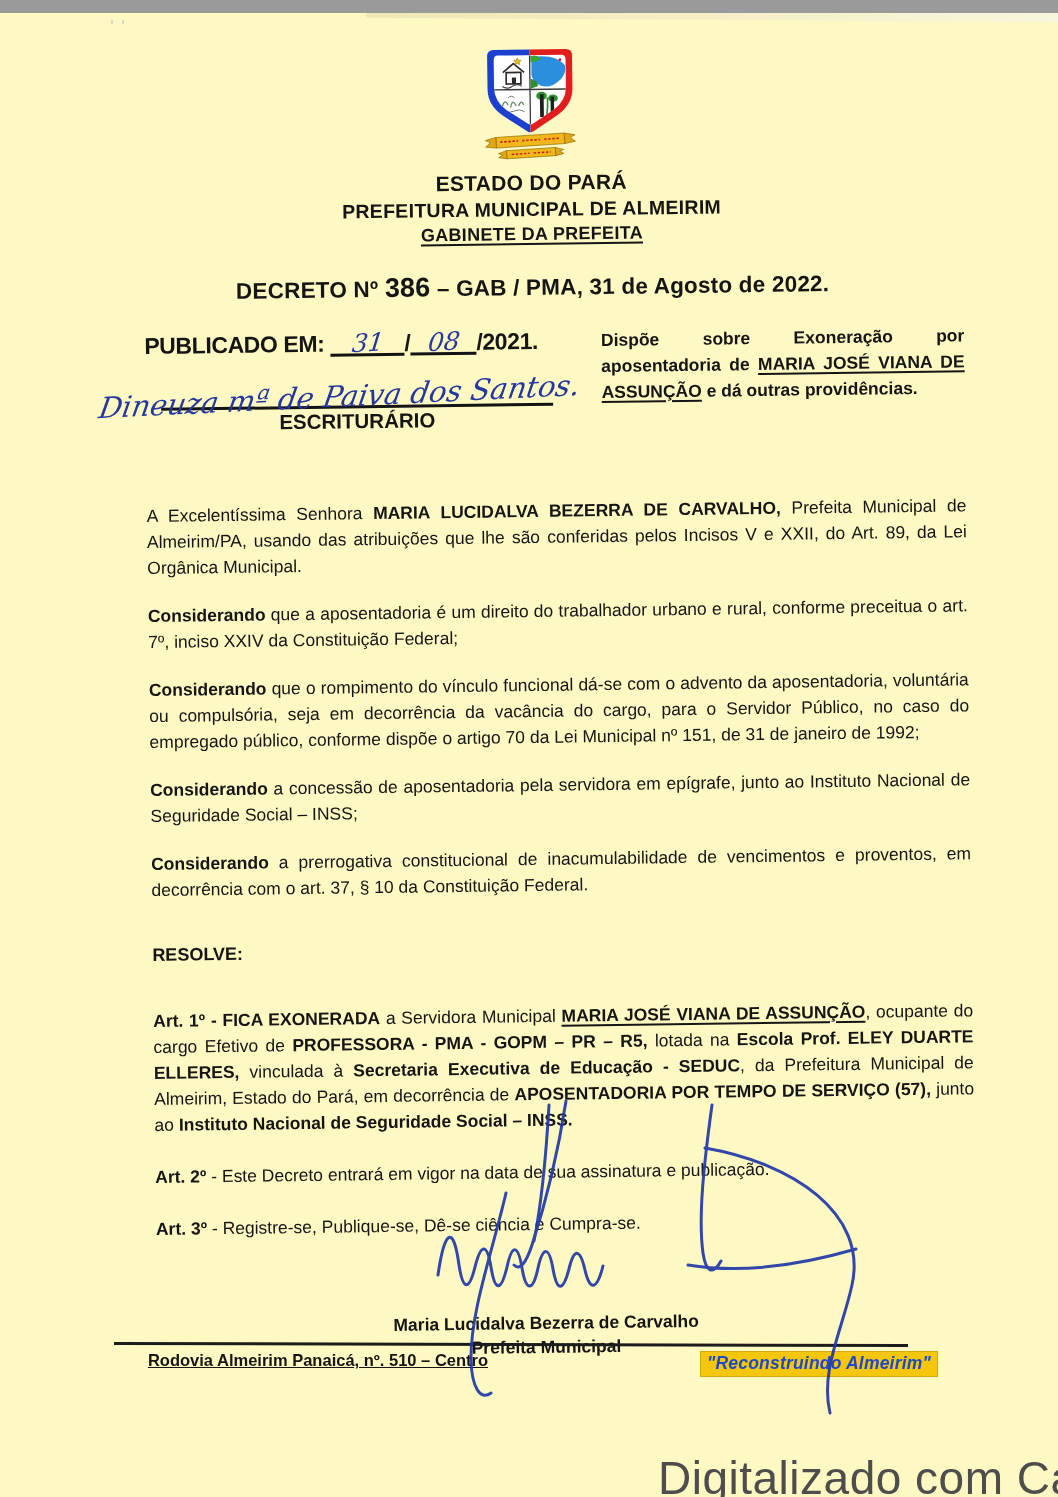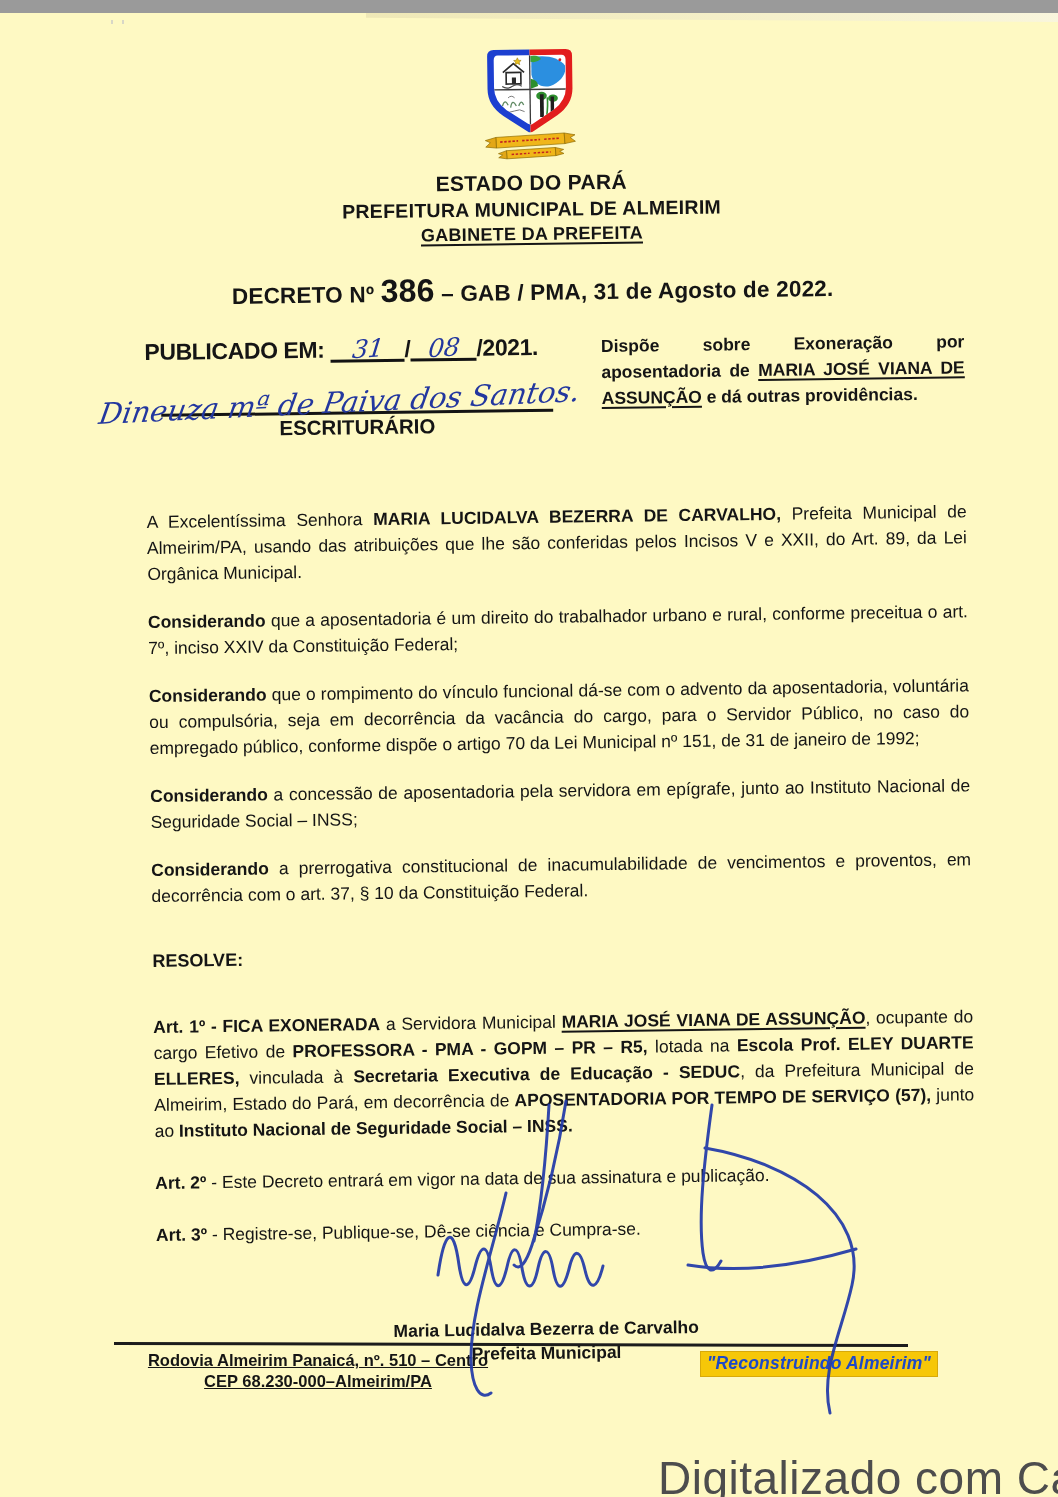--- a/index.html
+++ b/index.html
@@ -20,21 +20,21 @@
   .tilt{position:absolute; left:0; top:0; width:100%; transform:rotate(-.75deg); transform-origin:50% 0;}
   
   .crest-wrap{text-align:center; padding-top:34px;}
   .crest-wrap svg{display:block; margin:0 auto;}
   .hline{ text-align:center; font-weight:bold; letter-spacing:.3px;}
   .hline.state{font-size:21px; margin-top:8px;}
   .hline.muni{font-size:19.5px; margin-top:3px;}
   .hline.office{font-size:18px; margin-top:3px; text-decoration:underline; text-decoration-thickness:2px; text-underline-offset:3px;}
   
   .decree-title{margin-top:26px; text-align:center; font-weight:bold; font-size:22.5px; letter-spacing:.2px;}
-  .decree-title .lg{font-size:32px;}
+  .decree-title .lg{font-size:27px;}
   
   .pub-row{display:flex; justify-content:space-between; margin:26px 98px 0 140px; min-height:152px;}
   .pub-col{width:470px;}
   .pub-line{font-weight:bold; font-size:23px; letter-spacing:-.4px; white-space:nowrap;}
   .useg{display:inline-block; border-bottom:3px solid #131313; text-align:center; line-height:20px;}
   .useg.day{width:74px;} .useg.month{width:66px;}
   .hw{font-family:"DejaVu Serif", serif; font-style:italic; color:#23379f; font-weight:normal;}
   .hw-digit{display:inline-block; font-size:25px; transform:skewX(-10deg) rotate(-3deg);}
   .summary{width:374px; font-weight:bold; font-size:17.5px; line-height:26px; text-align:justify;}
   .u{text-decoration:underline; text-decoration-thickness:2px; text-underline-offset:3px;}
@@ -185,21 +185,20 @@
       <div>Maria Lucidalva Bezerra de Carvalho</div>
       <div>Prefeita Municipal</div>
     </div>
 
   </div>
 
   <div class="footer">
     <div class="footer-rule"></div>
     <div class="addr">
       <div>Rodovia Almeirim Panaicá, nº. 510 – Centro</div>
-      <div>CEP 68.230-000–Almeirim/PA</div>
     </div>
     <div class="slogan">"Reconstruindo Almeirim"</div>
   </div>
 
   <svg class="sig-overlay" width="1058" height="1497" viewBox="0 0 1058 1497">
     <g fill="none" stroke="#2038a8" stroke-width="3" stroke-linecap="round" opacity=".92">
       <path d="M566,1088 C558,1140 544,1195 532,1232 C526,1250 520,1258 514,1252"></path>
       <path d="M549,1092 C546,1145 540,1198 534,1228"></path>
       <path d="M438,1262 c6,-42 15,-54 21,-10 c4,26 10,26 16,2 c6,-24 12,-24 16,0 c4,25 10,25 16,0 c5,-23 11,-23 15,1 c4,24 11,24 16,0 c5,-22 11,-22 15,1 c4,23 10,23 16,0 c5,-21 11,-21 16,1 c5,22 12,20 18,-4"></path>
       <path d="M712,1092 c-8,58 -14,112 -9,148 c3,20 10,22 18,8"></path>

